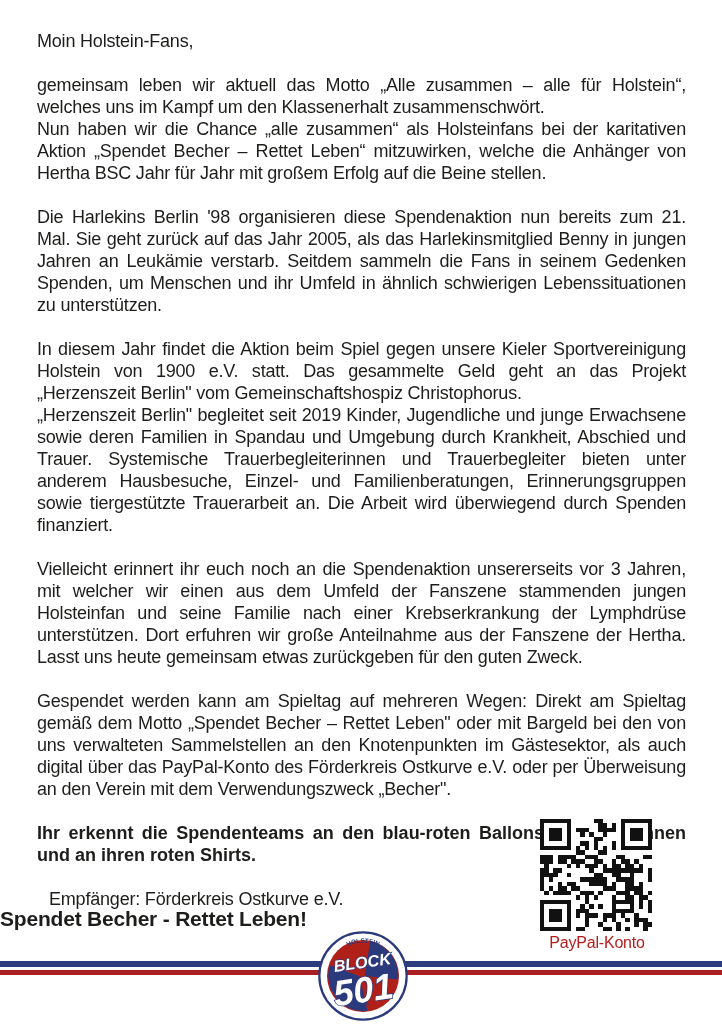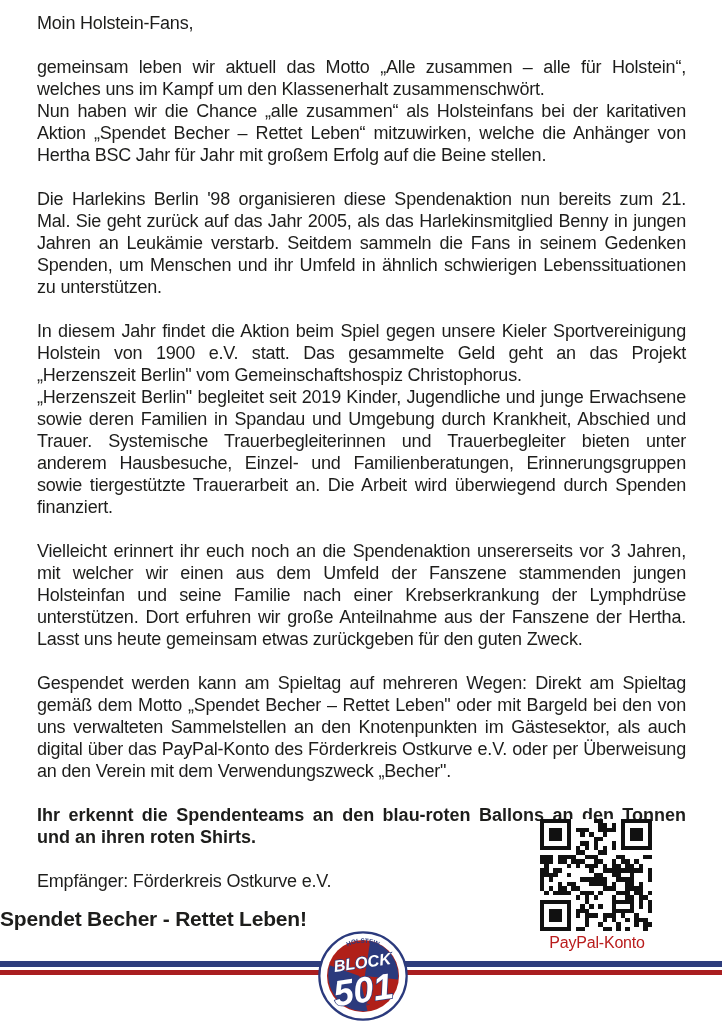--- a/index.html
+++ b/index.html
@@ -3,27 +3,27 @@
 <meta charset="utf-8">
 <style>
   html,body{margin:0;padding:0;background:#e8e8e8;}
   .page{
     position:relative;width:722px;height:1024px;margin:0 auto;
     background:#ffffff;overflow:hidden;
     font-family:"Liberation Sans",sans-serif;color:#1d1d1b;
   }
   .content{
     position:absolute;left:0;top:0;width:722px;box-sizing:border-box;
-    padding:12px 36px 0 37px;
+    padding:30px 36px 0 37px;
     font-size:18px;line-height:22px;letter-spacing:-0.2px;
   }
   .greeting{margin:0 0 22px 0;text-align:left;}
   .para{margin:0 0 22px 0;text-align:justify;white-space:pre-line;}
   .hl{font-weight:bold;letter-spacing:0;}
-  .tight{margin:0;text-align:left;}
+  .tight{margin:12px;text-align:left;}
   .slogan{
     position:absolute;left:0;top:907px;width:722px;text-align:left;
     font-size:21px;font-weight:bold;letter-spacing:-0.2px;
   }
   .qr-block{position:absolute;left:540px;top:819px;width:114px;}
   .qr{
     width:112px;height:112px;display:grid;
     grid-template-columns:repeat(25,1fr);grid-template-rows:repeat(25,1fr);
     background:#ffffff;
   }

